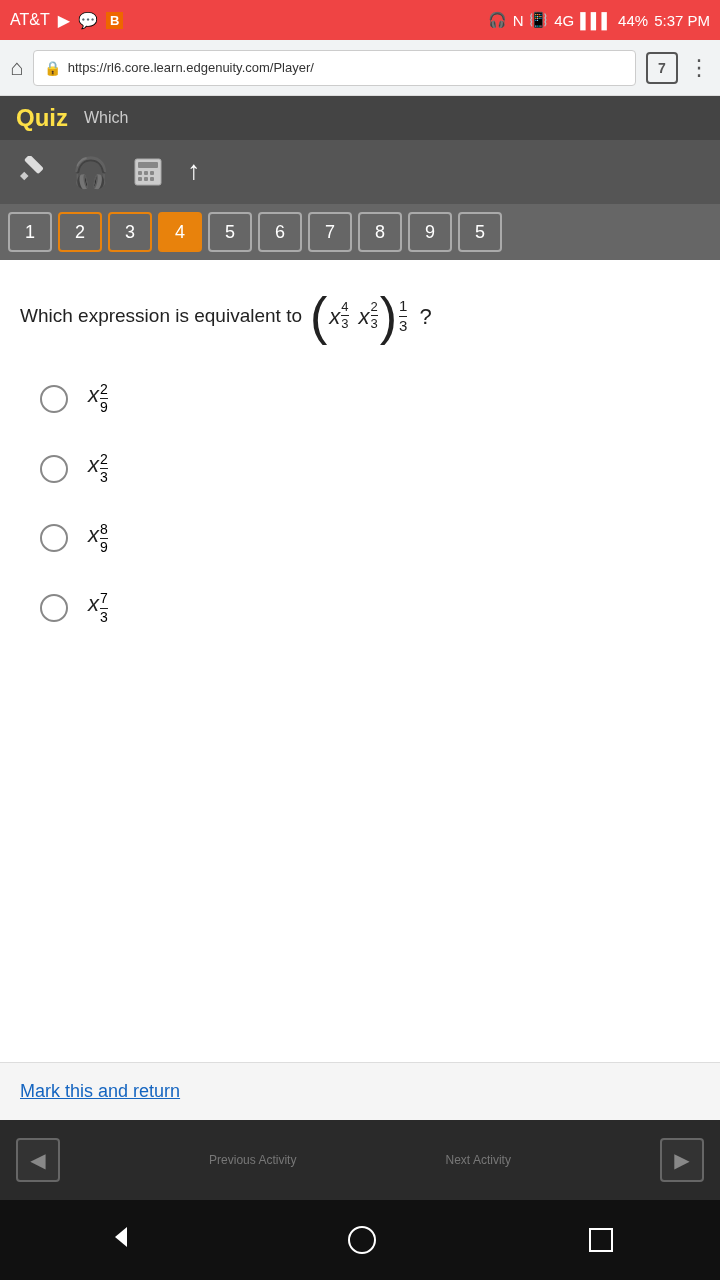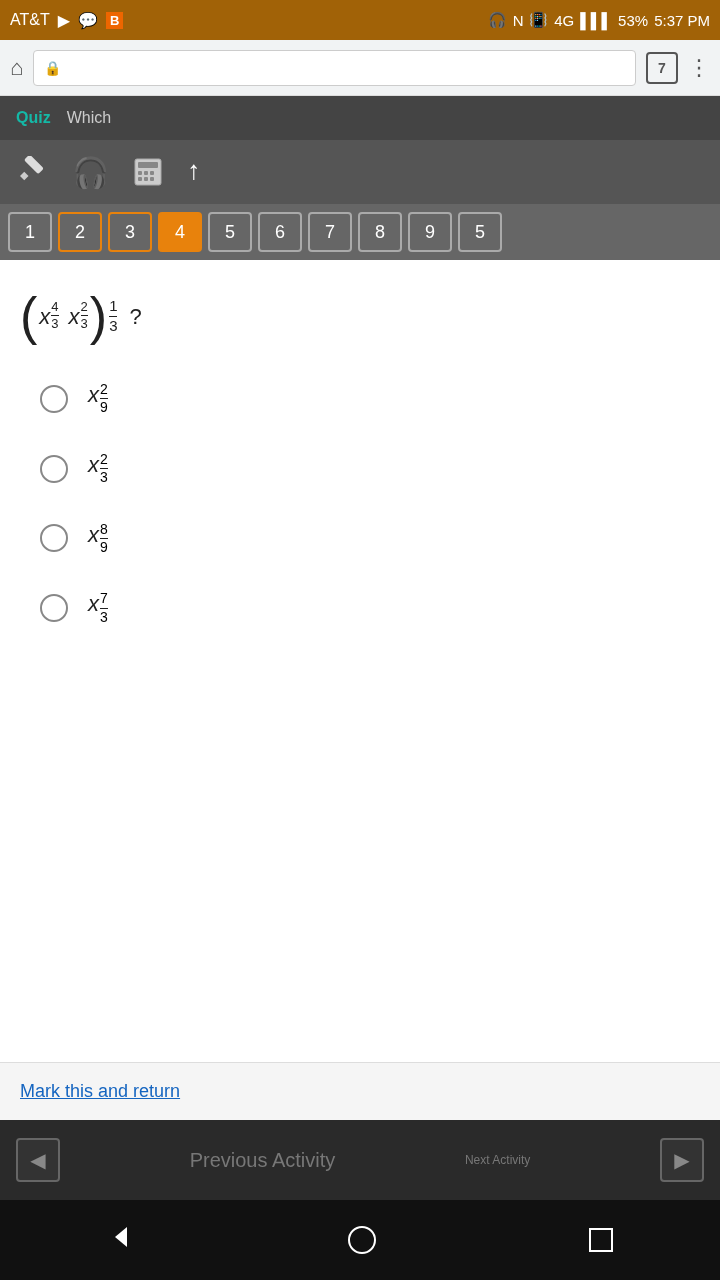--- a/index.html
+++ b/index.html
@@ -1,21 +1,21 @@
 <!DOCTYPE html>
 <html><head>
   <meta charset="utf-8">
   <meta name="viewport" content="width=720px">
   <style>
     * { margin: 0; padding: 0; box-sizing: border-box; }
     body { width: 720px; min-height: 1280px; font-family: Arial, sans-serif; background: #fff; overflow-x: hidden; }
 
     
     .status-bar {
-      background: #a16207;
+      background: #ef4444;
       color: #fff;
       height: 40px;
       display: flex;
       align-items: center;
       justify-content: space-between;
       padding: 12px 10px;
       font-size: 16px;
     }
     .status-left { display: flex; align-items: center; gap: 8px; }
     .status-right { display: flex; align-items: center; gap: 6px; font-size: 15px; }
@@ -61,21 +61,21 @@
 
     
     .quiz-header {
       background: #444;
       height: 44px;
       display: flex;
       align-items: center;
       padding: 0 16px;
       gap: 16px;
     }
-    .quiz-title { color: #14b8a6; font-size: 16px; font-weight: bold; }
+    .quiz-title { color: #fde047; font-size: 24px; font-weight: bold; }
     .quiz-status { color: #ccc; font-size: 16px; }
 
     
     .toolbar {
       background: #555;
       height: 64px;
       display: flex;
       align-items: center;
       padding: 0 16px;
       gap: 24px;
@@ -254,29 +254,30 @@
     <span>▶</span>
     <span>💬</span>
     <span style="background:#e60;color:#fff;font-weight:bold;padding:1px 4px;font-size:13px;">B</span>
   </div>
   <div class="status-right">
     <span>🎧</span>
     <span>N</span>
     <span>📳</span>
     <span>4G</span>
     <span>▌▌▌</span>
-    <span>53%</span>
+    <span>44%</span>
     <span>5:37 PM</span>
   </div>
 </div>
 
 <div class="browser-bar">
   <span class="home-icon">⌂</span>
   <div class="url-bar">
     <span class="lock-icon">🔒</span>
+    <span style="font-size:13px;">https://rl6.core.learn.edgenuity.com/Player/</span>
   </div>
   <div class="tab-count">7</div>
   <span class="menu-dots">⋮</span>
 </div>
 
 <div class="quiz-header">
   <span class="quiz-title">Quiz</span>
   <span class="quiz-status">Which</span>
 </div>
 
@@ -311,20 +312,21 @@
   <div class="q-num">5</div>
   <div class="q-num">6</div>
   <div class="q-num">7</div>
   <div class="q-num">8</div>
   <div class="q-num">9</div>
   <div class="q-num">5</div>
 </div>
 
 <div class="question-area">
   <div class="question-text">
+    <span>Which expression is equivalent to</span>
 
     <span class="math-expr">
       <span class="big-paren">(</span>
       <span class="inner-expr">
 
         <span class="x-with-exp">
           <span class="x-base">x</span>
           <span class="frac-exp">
             <span class="frac-num">4</span>
             <span class="frac-den">3</span>
@@ -398,21 +400,21 @@
 
   </div>
 </div>
 
 <div style="position:fixed; bottom:160px; left:0; width:720px; background:#f5f5f5; border-top:1px solid #ddd; padding:18px 20px;">
   <a class="mark-return-link">Mark this and return</a>
 </div>
 
 <div style="position:fixed; bottom:80px; left:0; width:720px; height:80px; background:#2a2a2a; display:flex; align-items:center; justify-content:space-between; padding:0 16px;">
   <div style="width:44px; height:44px; border:2px solid #666; border-radius:4px; display:flex; align-items:center; justify-content:center; color:#888; font-size:20px; background:#333; cursor:pointer;">◀</div>
-  <span style="color:#777; font-size:20px;">Previous Activity</span>
+  <span style="color:#777; font-size:12px;">Previous Activity</span>
   <span style="color:#777; font-size:12px;">Next Activity</span>
   <div style="width:44px; height:44px; border:2px solid #666; border-radius:4px; display:flex; align-items:center; justify-content:center; color:#888; font-size:20px; background:#333; cursor:pointer;">▶</div>
 </div>
 
 <div class="android-nav">
   <div class="android-btn">
     <svg width="28" height="28" viewBox="0 0 28 28" fill="none">
       <polygon points="20,4 8,14 20,24" fill="white"></polygon>
     </svg>
   </div>

